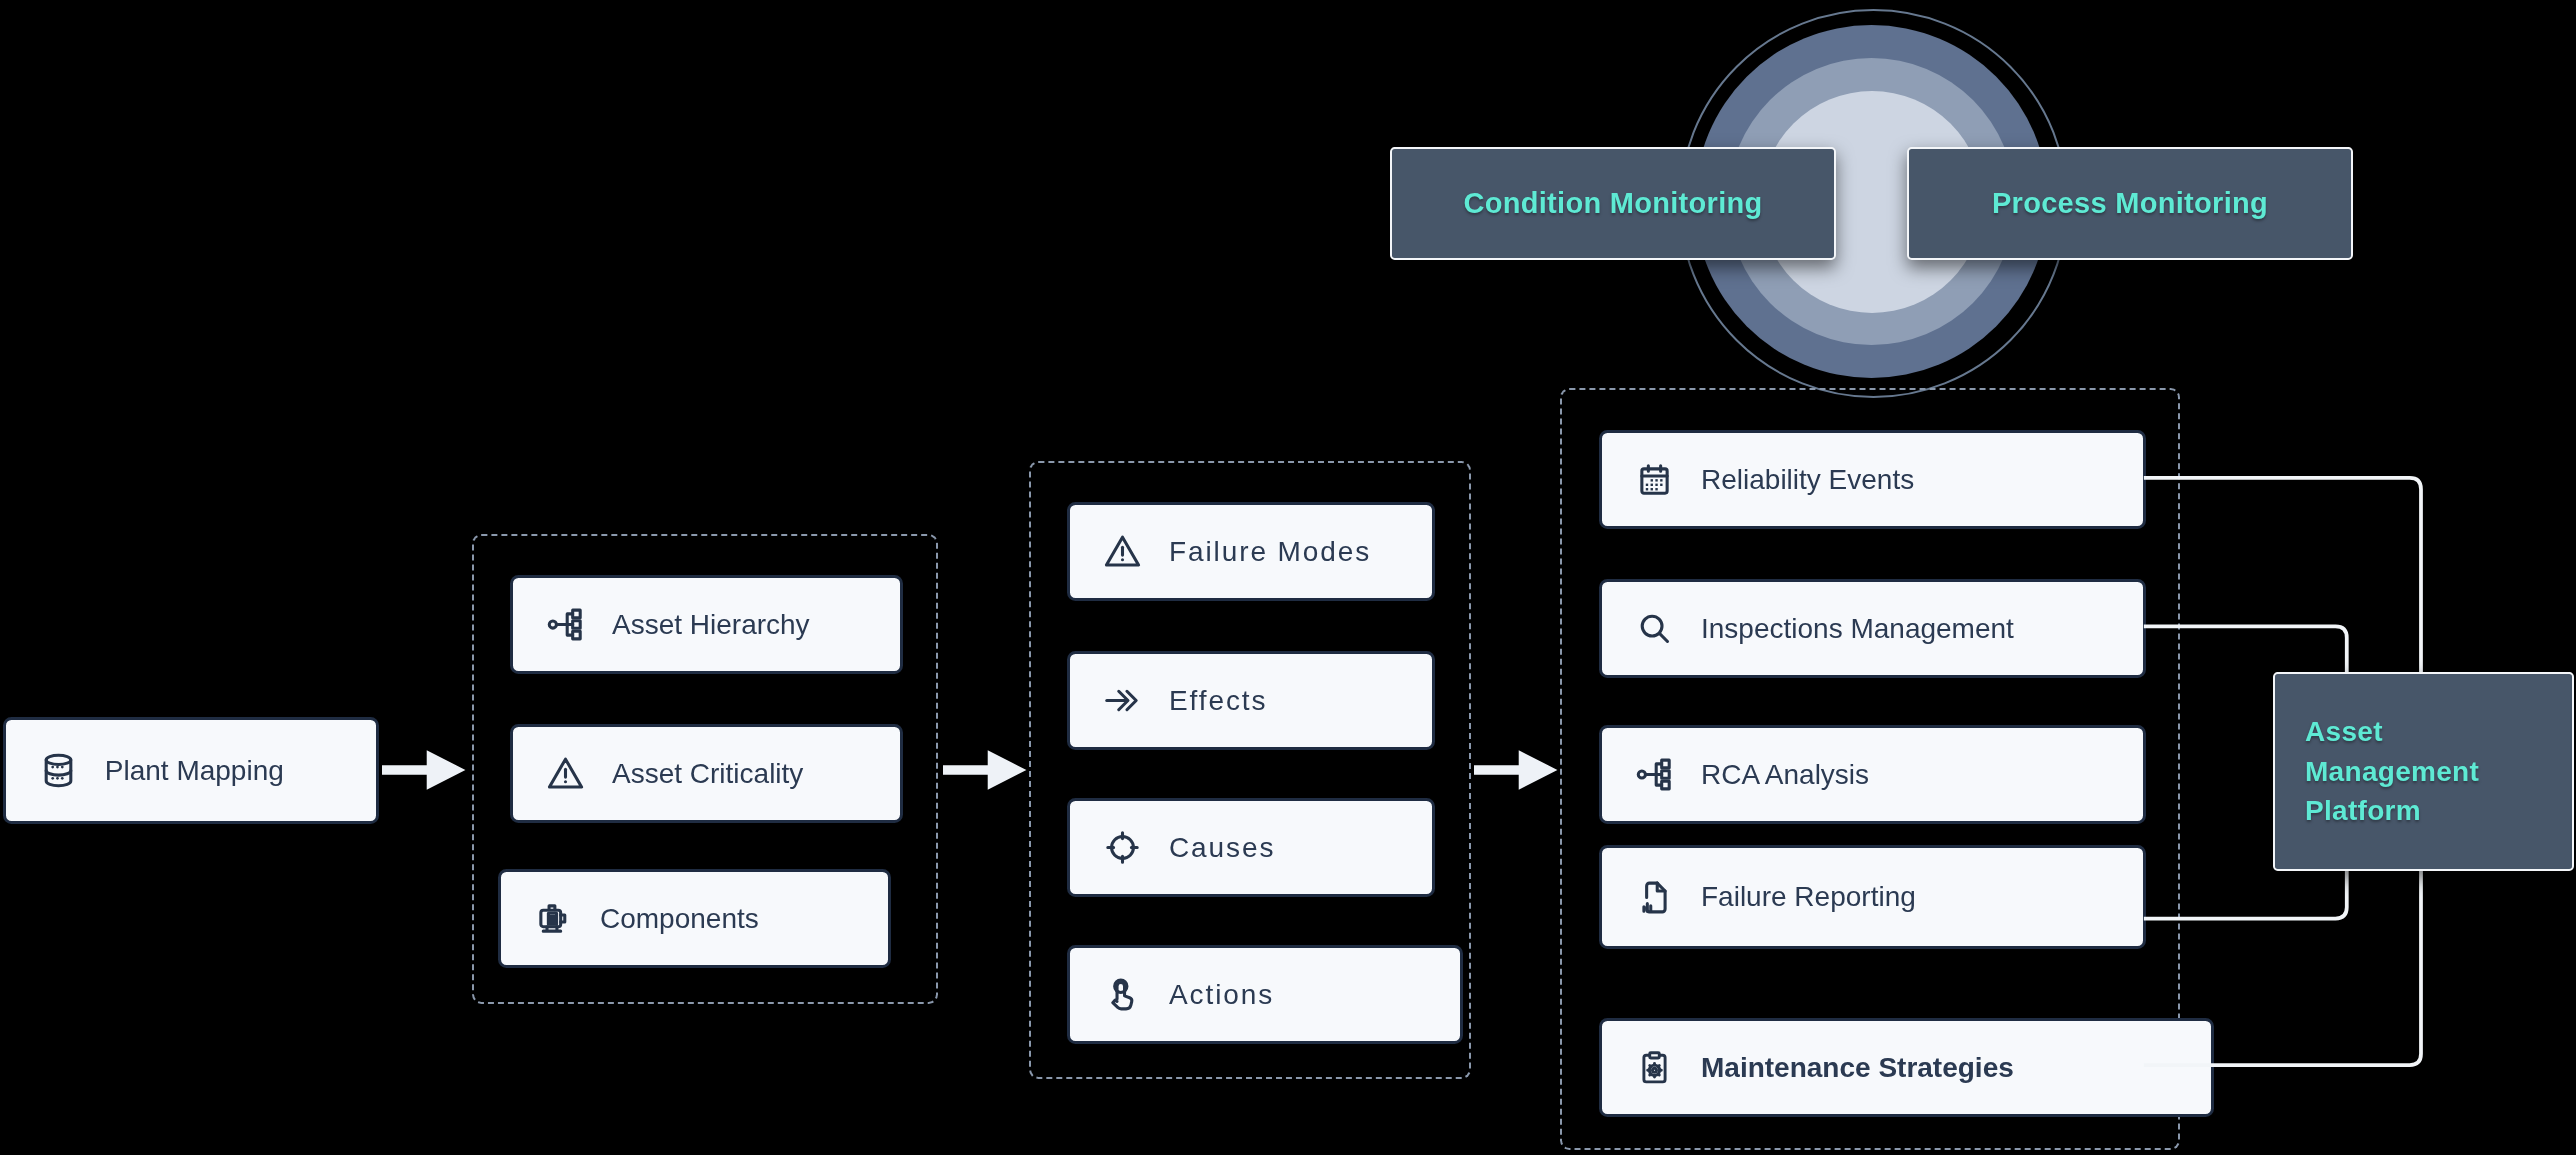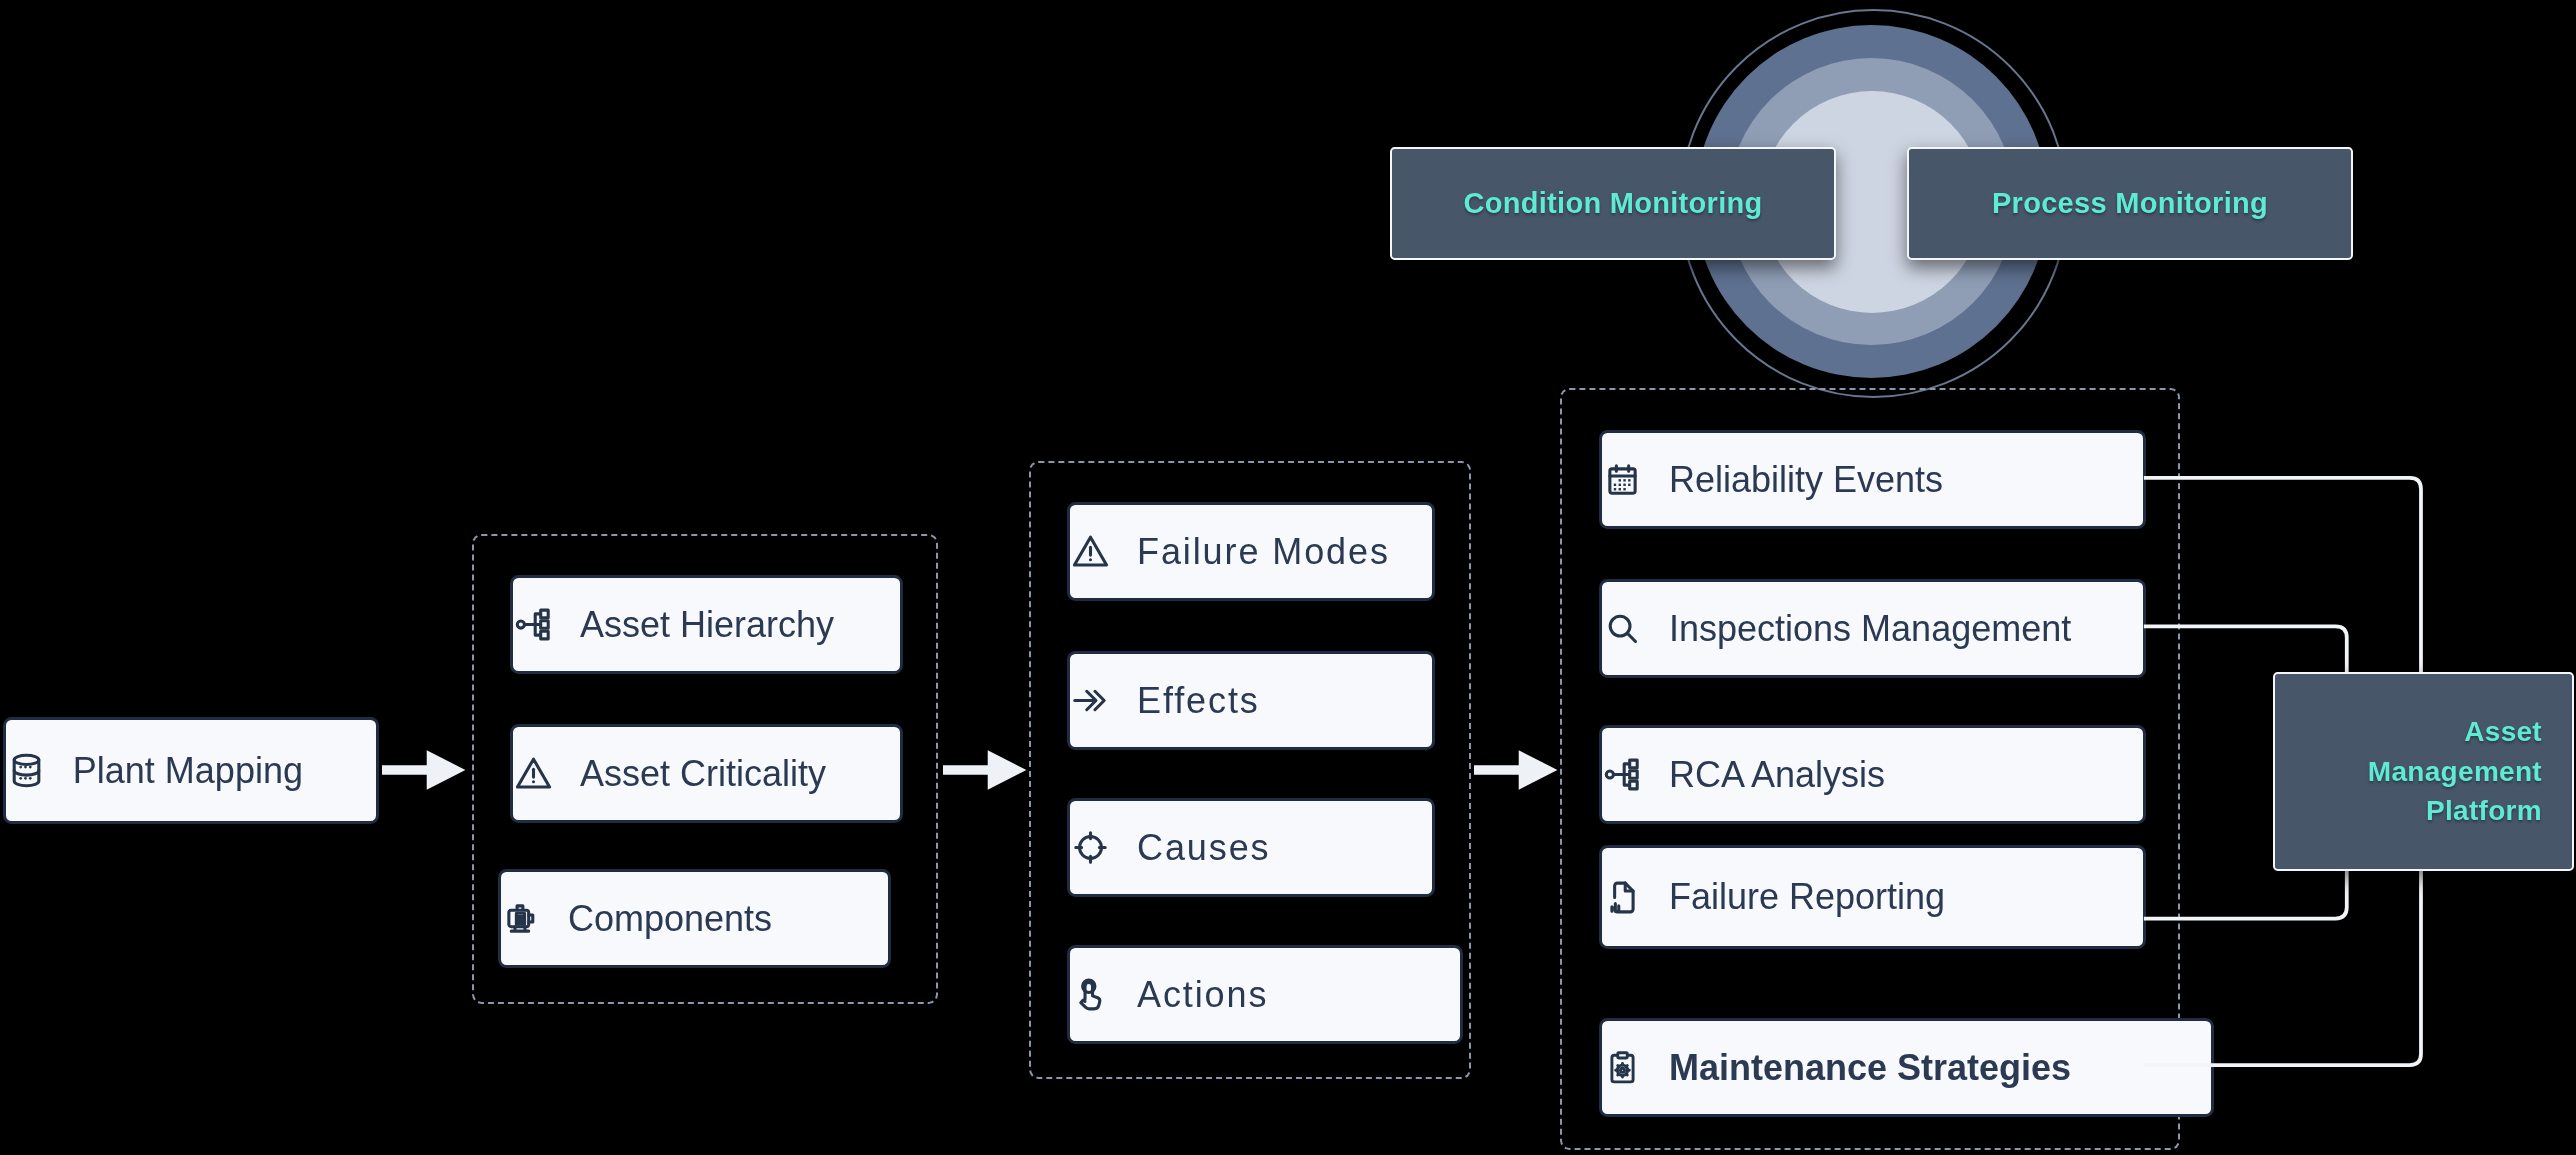--- a/index.html
+++ b/index.html
@@ -8,31 +8,31 @@
 
   
   .ring{position:absolute;border-radius:50%;}
   .ring-outline{left:1679px;top:9.4px;width:385px;height:385px;border:2.8px solid #66788f;background:transparent;}
   .ring-outer{left:1695px;top:25px;width:353px;height:353px;background:#5f7190;}
   .ring-middle{left:1728px;top:58px;width:287px;height:287px;background:#8f9eb5;}
   .ring-inner{left:1761px;top:91px;width:222px;height:222px;background:#cdd5e2;}
 
   
   .node{position:absolute;background:#f7f9fc;border:3.8px solid #1f2c42;border-radius:8.5px;
-        display:flex;align-items:center;gap:26px;box-sizing:border-box;
-        color:#2b3a52;font-size:36px;}
+        display:flex;align-items:center;gap:26px;padding-left:32px;box-sizing:border-box;
+        color:#2b3a52;font-size:28px;}
   .node .lbl{white-space:nowrap;}
   .ls .lbl{letter-spacing:1.9px;}
 
   
   .dark-node{position:absolute;background:#475669;border:2.8px solid #f4f6f9;border-radius:4.7px;
         display:flex;align-items:center;justify-content:center;box-sizing:border-box;
         color:#5eead4;font-weight:bold;font-size:29px;letter-spacing:0.3px;
         box-shadow:0 7.5px 17px rgba(0,0,0,.5);text-shadow:0 1.9px 2.8px rgba(0,0,0,.35);}
-  .dark-node .lbl3{width:237px;text-align:right;line-height:1.42;font-size:28px;}
+  .dark-node .lbl3{width:237px;text-align:left;line-height:1.42;font-size:28px;}
 
   
   .dashed{position:absolute;border:2.8px dashed #8a98ac;border-radius:9.4px;box-sizing:border-box;}
 
   .icon svg{width:41px;height:41px;display:block;}
   .icon{flex:0 0 auto;line-height:0;}
 
   .arrow{position:absolute;width:86px;height:66px;}
   #connectors{position:absolute;left:0;top:0;z-index:3;}
   .layer1{z-index:1;} .layer2{z-index:2;} .layer4{position:absolute;z-index:4;}

